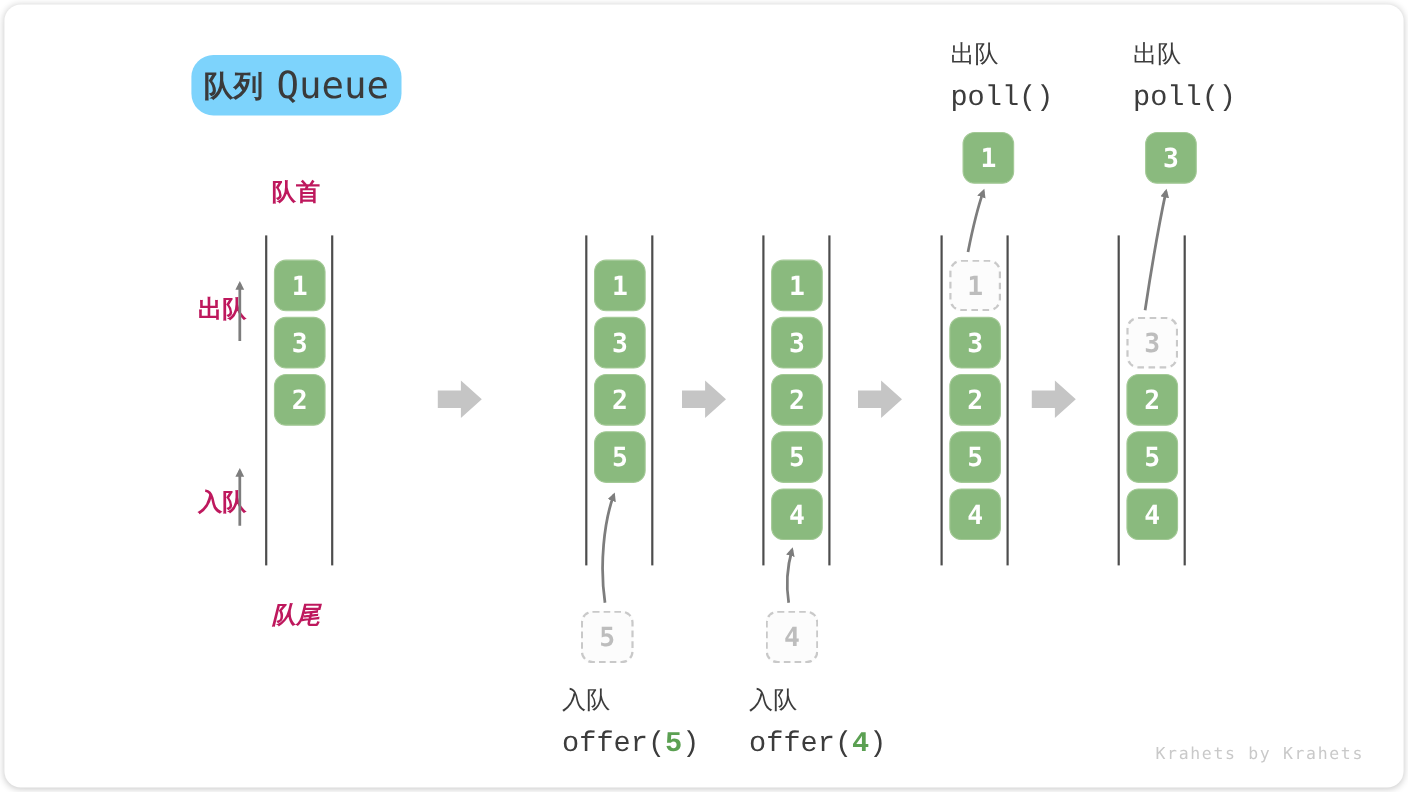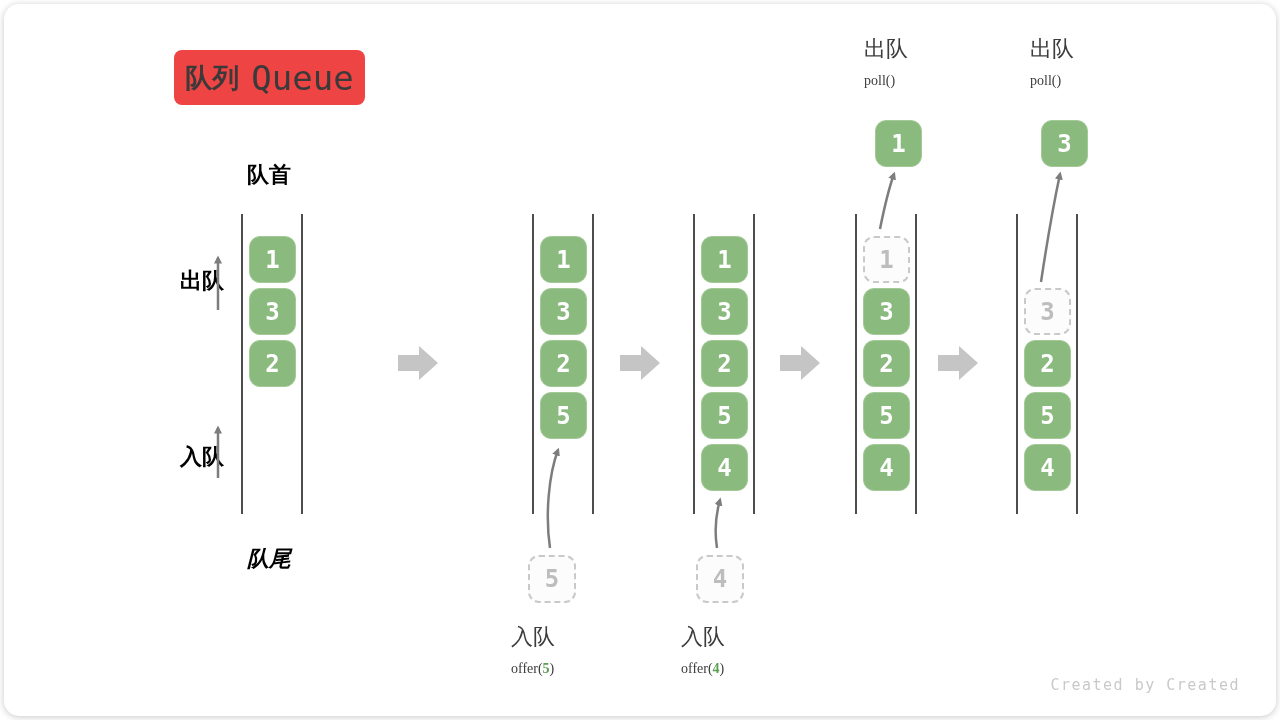--- a/index.html
+++ b/index.html
@@ -4,29 +4,29 @@
 <style>
   html,body{margin:0;padding:0;background:#fff;width:1280px;height:720px;overflow:hidden;}
   .canvas{
     position:absolute;left:4px;top:4px;width:1272px;height:712px;
     background:#fff;border-radius:15px;
     box-shadow:0 1px 7px rgba(0,0,0,0.22);
     font-family:"Liberation Sans", sans-serif;
   }
   .title-badge{
     position:absolute;left:170px;top:46px;width:191px;height:55px;
-    background:#ef4444;border-radius:8px;
+    background:#7dd3fc;border-radius:20px;
     display:flex;align-items:center;justify-content:center;gap:12px;
   }
   .title-zh{font-size:27px;font-weight:bold;color:#3a3a3a;}
   .title-en{font-family:"DejaVu Sans Mono", monospace;font-size:34px;color:#3a3a3a;}
 
-  .cjk-label{position:absolute;font-size:22px;font-weight:bold;color:#000000;white-space:nowrap;}
+  .cjk-label{position:absolute;font-size:22px;font-weight:bold;color:#be185d;white-space:nowrap;}
   .op-label{font-size:22px;font-weight:normal;color:#3c3c3c;white-space:nowrap;}
-  .code{font-family:Liberation Serif, serif;font-size:14px;color:#3c3c3c;white-space:nowrap;}
+  .code{font-family:Liberation Mono, monospace;font-size:26px;color:#3c3c3c;white-space:nowrap;}
   .code .arg{color:#5ba052;font-weight:bold;}
 
   .channel{
     position:absolute;top:210px;height:300px;width:62px;box-sizing:border-box;
     border-left:2px solid #4d4d4d;border-right:2px solid #4d4d4d;
   }
   .cell{
     position:absolute;left:6px;width:47px;height:47px;box-sizing:border-box;
     background:#8aba7e;border:1px solid #a3c996;border-radius:11px;
     color:#fff;font-family:"DejaVu Sans Mono", monospace;font-weight:bold;font-size:24px;
@@ -145,15 +145,15 @@
 
     <path d="M876,225 C881,200 885,184 890,170" fill="none" stroke="#7d7d7d" stroke-width="2.5" marker-end="url(#ah)"></path>
     <path d="M1037,278 C1043,238 1049,203 1056,170" fill="none" stroke="#7d7d7d" stroke-width="2.5" marker-end="url(#ah)"></path>
 
     <polygon points="394,351 415,351 415,342 434,359 415,376 415,367 394,367" fill="#c5c5c5"></polygon>
     <polygon points="616,351 637,351 637,342 656,359 637,376 637,367 616,367" fill="#c5c5c5"></polygon>
     <polygon points="776,351 797,351 797,342 816,359 797,376 797,367 776,367" fill="#c5c5c5"></polygon>
     <polygon points="934,351 955,351 955,342 974,359 955,376 955,367 934,367" fill="#c5c5c5"></polygon>
   </svg>
 
-  <div class="watermark">Created by Created</div>
+  <div class="watermark">Krahets by Krahets</div>
 
 </div>
 
 </body></html>

